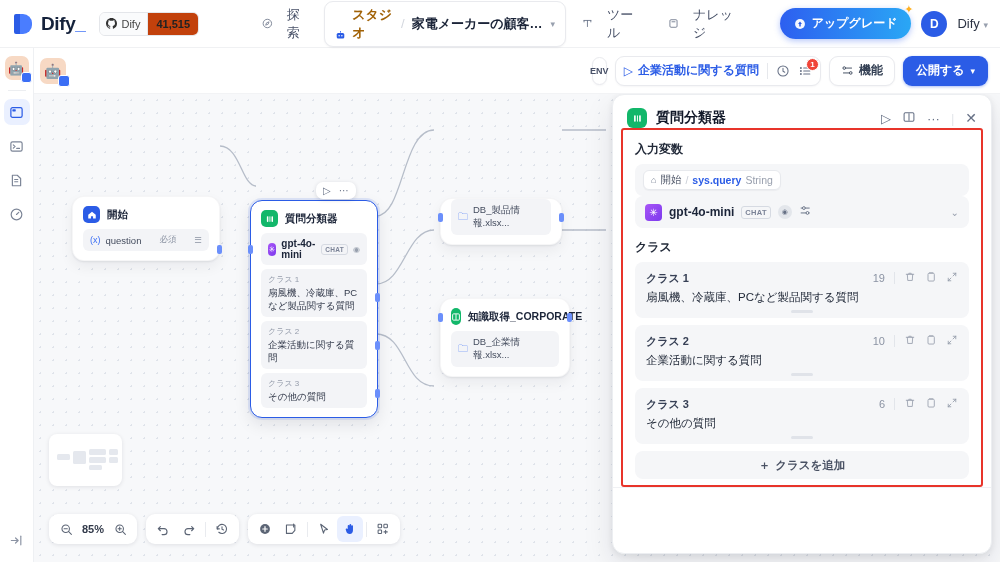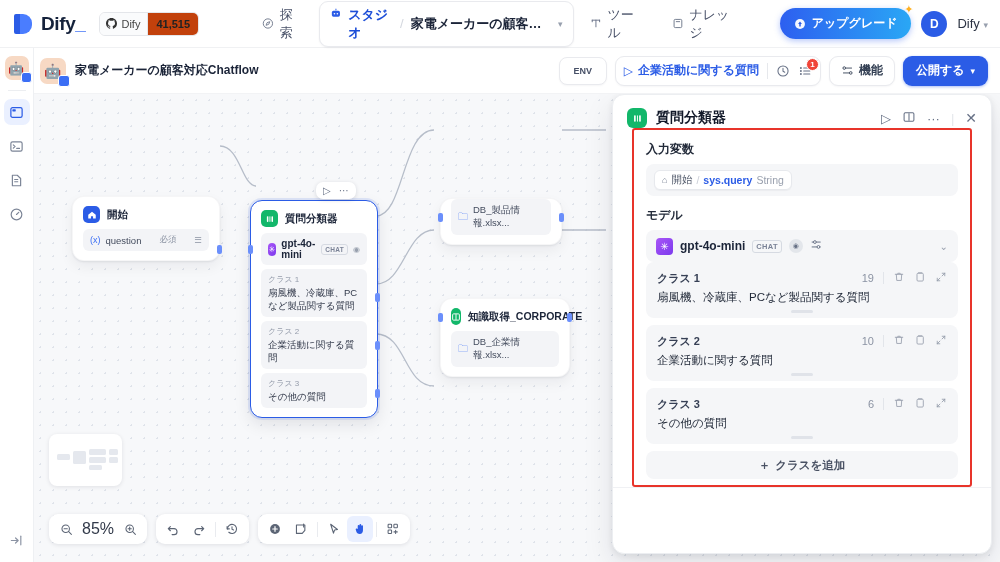--- a/index.html
+++ b/index.html
@@ -27,27 +27,27 @@
 
   .star-chip {
     margin-left:14px; display:flex; align-items:center; height:24px;
     border:1px solid #e4e6ea; border-radius:6px; overflow:hidden; background:#fff;
   }
   .star-left { display:flex; align-items:center; gap:4px; padding:0 7px 0 6px; height:100%; background:#fafbfc; }
   .star-left span { font-size:11px; color:#444; font-weight:500;}
   .star-count { padding:0 8px; font-size:11px; color:#222; font-weight:600; border-left:1px solid #e4e6ea; height:100%; display:flex; align-items:center; background:#c2410c;}
 
   .nav-center { position:absolute; left:50%; transform:translateX(-50%); display:flex; align-items:center; gap:4px; }
-  .nav-item { display:flex; align-items:center; gap:6px; padding:6px 12px; border-radius:8px; font-size:13px; color:#475067; cursor:pointer;}
+  .nav-item { display:flex; align-items:center; gap:14px; padding:6px 12px; border-radius:8px; font-size:13px; color:#475067; cursor:pointer;}
   .nav-item.active-wrap {
     background:#fff; border:1px solid #e9eaee; border-radius:9px; padding:4px 10px 4px 10px;
     box-shadow: 0 1px 2px rgba(16,24,40,.05);
     display:flex; align-items:center; gap:7px;
   }
-  .nav-studio { display:flex; align-items:flex-start; gap:6px; font-size:13px; font-weight:700; color:#1d4ed8; }
+  .nav-studio { display:flex; align-items:flex-end; gap:6px; font-size:13px; font-weight:700; color:#a16207; }
   .nav-sep { color:#d3d7de; font-size:13px; }
   .nav-app { font-size:13px; font-weight:700; color:#1b2438; max-width:150px; overflow:hidden; white-space:nowrap; text-overflow:ellipsis;}
   .chev { color:#98a0ae; font-size:9px; }
 
   .top-right { position:absolute; right:12px; display:flex; align-items:center; gap:10px; }
   .upgrade-btn {
     position:relative; display:flex; align-items:center; gap:6px;
     background:linear-gradient(90deg,#2d5ff0,#2aa7f5);
     color:#fff; font-size:12px; font-weight:700; padding:7px 14px; border-radius:16px;
     box-shadow:0 2px 6px rgba(45,95,240,.35); cursor:pointer;
@@ -67,21 +67,21 @@
     margin-left:40px; width:26px; height:26px; border-radius:7px;
     background:#f7d9c4; display:flex; align-items:center; justify-content:center; font-size:14px; position:relative;
   }
   .app-icon .badge { position:absolute; right:-4px; bottom:-3px; width:12px; height:12px; border-radius:3px; background:#3b6ef5; border:1.5px solid #fff;}
   .app-meta { margin-left:9px; display:flex; flex-direction:column; justify-content:center; }
   .app-title { font-size:12px; font-weight:700; color:#1b2438; line-height:15px;}
   .app-sub { font-size:10.5px; color:#8b93a3; line-height:14px;}
 
   .subbar-right { position:absolute; right:12px; display:flex; align-items:center; gap:8px;}
   .icon-btn-sq {
-    width:48px; height:28px; border:1px solid #e9eaee; border-radius:8px; background:#fff;
+    width:15px; height:28px; border:1px solid #e9eaee; border-radius:8px; background:#fff;
     display:flex; align-items:center; justify-content:center; font-size:9px; font-weight:700; color:#475067; cursor:pointer;
     box-shadow:0 1px 2px rgba(16,24,40,.04);
   }
   .debug-group {
     display:flex; align-items:center; height:30px; border:1px solid #e9eaee; border-radius:9px; background:#fff;
     box-shadow:0 1px 2px rgba(16,24,40,.04); padding:0 8px; gap:8px;
   }
   .debug-label { display:flex; align-items:center; gap:5px; font-size:12px; font-weight:700; color:#2b5ce6; cursor:pointer;}
   .vbar { width:1px; height:16px; background:#e6e8ec; }
   .mini-icon { color:#667085; font-size:12px; display:flex; align-items:center; cursor:pointer; position:relative;}
@@ -158,39 +158,39 @@
   .minimap {
     position:absolute; left:15px; bottom:76px; width:73px; height:52px;
     background:#fff; border-radius:8px; box-shadow:0 1px 4px rgba(16,24,40,.1);
     padding:6px;
   }
   .mm-box { position:absolute; background:#e5e8ee; border-radius:1.5px;}
   .ctrl-row { position:absolute; left:15px; bottom:18px; display:flex; align-items:center; gap:9px;}
   .ctrl-group { display:flex; align-items:center; background:#fff; border-radius:9px; box-shadow:0 1px 4px rgba(16,24,40,.1); height:30px; padding:0 4px;}
   .ctrl-btn { width:26px; height:26px; display:flex; align-items:center; justify-content:center; color:#5c6575; font-size:12px; border-radius:6px; cursor:pointer;}
   .ctrl-btn.on { background:#eaf0ff; color:#2b5ce6; }
-  .zoom-val { font-size:16px; color:#323a4a; font-weight:400; padding:0 3px;}
+  .zoom-val { font-size:11px; color:#323a4a; font-weight:700; padding:0 3px;}
   .ctrl-sep { width:1px; height:15px; background:#e9ebef; margin:0 3px;}
 
   
   .panel {
     position:absolute; right:8px; top:94px; width:380px; bottom:8px;
     background:#fff; border-radius:12px;
     box-shadow:0 2px 6px rgba(16,24,40,.08), 0 12px 30px rgba(16,24,40,.1);
     border:1px solid #eceef1; display:flex; flex-direction:column; overflow:hidden;
   }
   .panel-head { display:flex; align-items:center; gap:9px; padding:13px 14px 0 14px;}
   .panel-ico { width:20px; height:20px; border-radius:6px; background:#12b76a; color:#fff;
                display:flex; align-items:center; justify-content:center; font-size:10px; font-weight:700;}
   .panel-title { font-size:14px; font-weight:700; color:#111828;}
   .panel-actions { margin-left:auto; display:flex; align-items:center; gap:11px; color:#667085; font-size:13px;}
   .panel-desc { padding:6px 14px 10px 14px; font-size:11.5px; color:#98a0ae;}
 
   .highlight {
-    margin:0 19px; border:2px solid #e8342a; border-radius:3px; padding:8px 6px 6px 6px;
+    margin:0 8px; border:2px solid #e8342a; border-radius:3px; padding:8px 6px 6px 6px;
   }
   .sec-label { font-size:12px; font-weight:700; color:#232b3a; padding:3px 6px 6px 6px;}
   .var-row {
     background:#f5f6f8; border-radius:8px; padding:6px 8px; margin:0 6px;
     display:flex; align-items:center;
   }
   .var-pill {
     background:#fff; border:1px solid #e7e9ed; border-radius:6px; padding:2px 7px;
     display:flex; align-items:center; gap:4px; font-size:10.5px; color:#525a6b;
     box-shadow:0 1px 1px rgba(16,24,40,.04);
@@ -300,21 +300,20 @@
         <span class="spark">✦</span>
       </div>
       <div class="avatar">D</div>
       <div class="user-name"><span>Dify</span> <span class="chev">▾</span></div>
     </div>
   </div>
 
   <div class="subbar">
     <div class="app-icon">🤖<div class="badge"></div></div>
     <div class="app-meta">
-      <div class="app-title">家電メーカーの顧客対応Chatflow</div>
     </div>
     <div class="subbar-right">
       <div class="icon-btn-sq">ENV</div>
       <div class="debug-group">
         <div class="debug-label">
           <span>▷</span>
           <span>企業活動に関する質問</span>
         </div>
         <div class="vbar"></div>
         <div class="mini-icon">
@@ -599,36 +598,36 @@
       <div class="var-row">
         <div class="var-pill">
           <span style="font-size:9px;color:#667085;">⌂</span>
           <span>開始</span>
           <span class="vsep">/</span>
           <span class="vname">sys.query</span>
           <span class="vtype">String</span>
         </div>
       </div>
 
-      <div class="sec-label" style="padding-top:11px;">モデル</div>
       <div class="model-row">
         <div class="model-ico" style="width:17px;height:17px;font-size:10px;">✳</div>
         <span class="model-name">gpt-4o-mini</span>
         <span class="chip-chat" style="font-size:7.5px;">CHAT</span>
         <span class="eye">◉</span>
         <span style="color:#667085;">
           <svg width="13" height="13" viewBox="0 0 16 16">
               <path d="M2.6 5h10M2.6 11h10" stroke="#667085" stroke-width="1.2" stroke-linecap="round"></path>
               <circle cx="6" cy="5" r="1.7" fill="#fff" stroke="#667085" stroke-width="1.2"></circle>
               <circle cx="10.4" cy="11" r="1.7" fill="#fff" stroke="#667085" stroke-width="1.2"></circle>
             </svg>
         </span>
         <span class="model-chev">⌄</span>
       </div>
 
+      <div class="sec-label" style="padding-top:11px;">クラス</div>
 
       <div class="class-card">
         <div class="cc-top">
           <div class="cc-label">クラス 1</div>
           <div class="cc-right">
             <span class="cc-count">19</span>
             <span class="cc-vbar"></span>
             <span>
               <svg width="12" height="12" viewBox="0 0 16 16">
                   <path d="M3 4.4h10M6.4 4.4V3h3.2v1.4M4.4 4.4l.6 8.2h6l.6-8.2" fill="none" stroke="currentColor" stroke-width="1.15" stroke-linecap="round" stroke-linejoin="round"></path>

